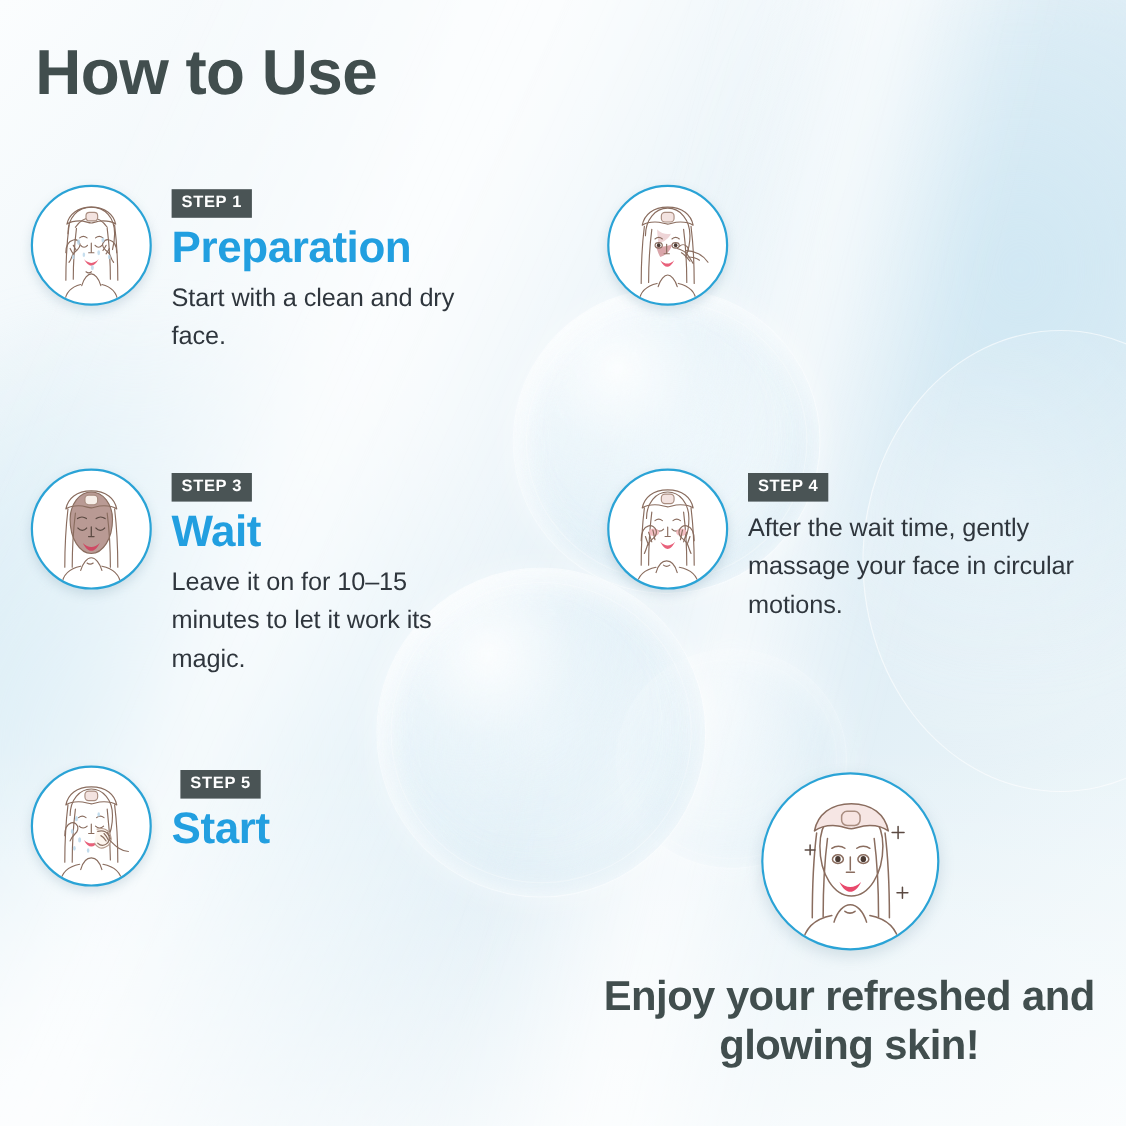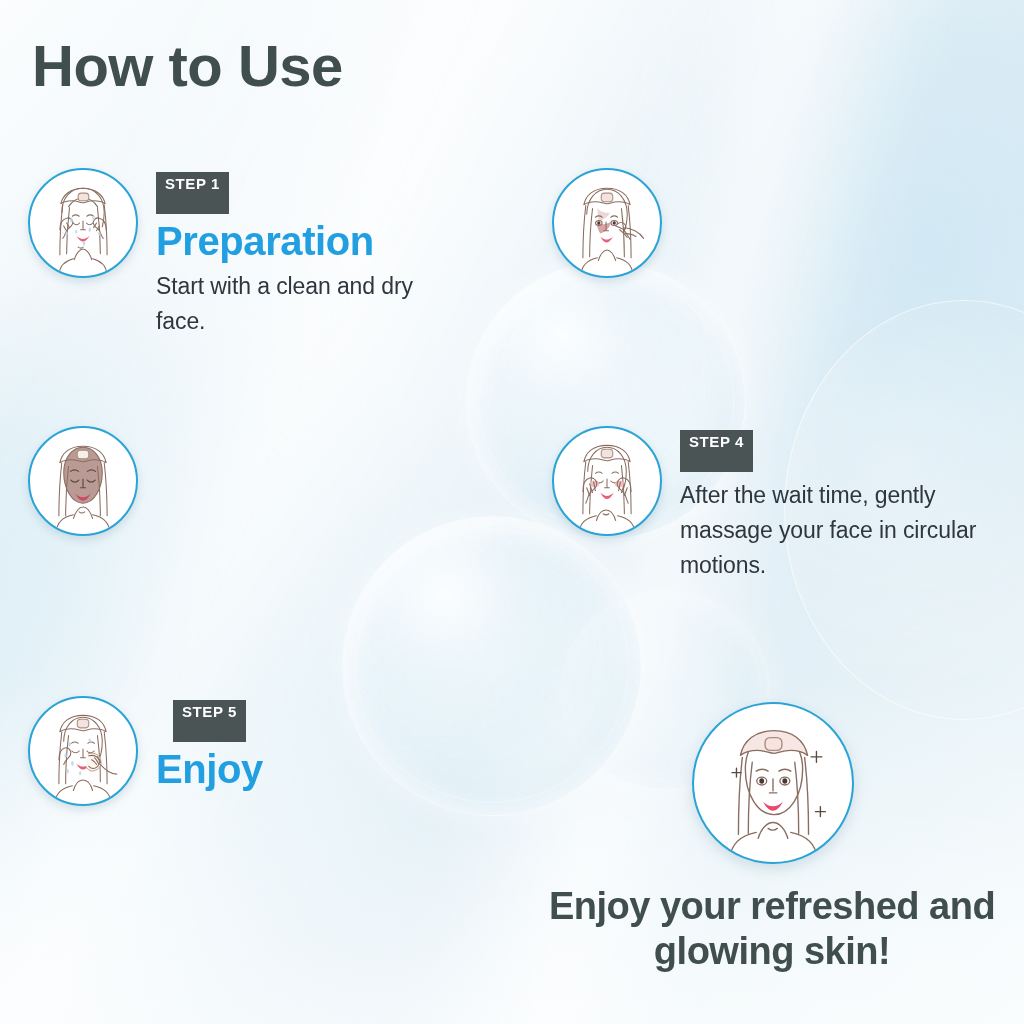--- a/index.html
+++ b/index.html
@@ -139,21 +139,21 @@
 
   .step-body { padding-top: 4px; }
 
   .step-badge {
     display: inline-block;
     background: #4a5455;
     color: #ffffff;
     font-size: 15px;
     font-weight: bold;
     letter-spacing: .6px;
-    padding: 4px 9px 23px;
+    padding: 4px 9px 7px;
     line-height: 1;
     margin-bottom: 6px;
   }
 
   .step-title {
     font-size: 40px;
     font-weight: bold;
     color: #229fe0;
     line-height: 1.08;
     letter-spacing: -0.4px;
@@ -305,20 +305,25 @@
           <path d="M55 53v8M52.4 62h5.2"></path>
         </g>
         <path d="M47 68c2.6 2.6 5.2 3.8 8 3.8s5.4-1.2 8-3.8c-2.6 5.2-5.3 7.4-8 7.4s-5.4-2.2-8-7.4z" fill="#cf4a64"></path>
         <g fill="none" stroke="#8a6d5f" stroke-width="1.1" stroke-linecap="round" stroke-linejoin="round">
           <path d="M45 94c2-7 6-12 10-12s8 5 10 12"></path>
           <path d="M27 108c1-10 8-16 18-18M83 108c-1-10-8-16-18-18"></path>
           <path d="M51 87c1.8 1.4 4 1.4 5.8 0"></path>
         </g>
       </svg>
     </div>
+    <div class="step-body">
+      <div class="step-badge">STEP 3</div>
+      <div class="step-title">Wait</div>
+      <div class="step-desc">Leave it on for 10–15 minutes to let it work its magic.</div>
+    </div>
   </div>
 
   <div class="step step-col-right step-row-2">
     <div class="avatar">
       <svg viewBox="0 0 110 110" aria-hidden="true">
         <g fill="none" stroke="#8a6d5f" stroke-width="1.1" stroke-linecap="round" stroke-linejoin="round">
           <path d="M35 45c0-15 9-25 20-25s20 10 20 25c0 7-1 13-3 18"></path>
           <path d="M31 35c2-10 10-17 24-17s22 7 24 17c-3-2-8-3-12-3-6 0-10 2-12 2-3 0-6-2-12-2-5 0-9 1-12 3z"></path>
           <rect x="49" y="22" width="12" height="9" rx="3.4" fill="#f3e3e0" stroke="#a98d80"></rect>
           <path d="M33 35c-2 16-3 38-3 54M40 39c-2 16-3 36-3 50M70 39c2 16 3 36 3 50M77 35c2 16 3 38 3 54"></path>
@@ -375,21 +380,21 @@
           <ellipse cx="37" cy="60" rx="1.3" ry="2.3"></ellipse>
           <ellipse cx="44" cy="68" rx="1.4" ry="2.5"></ellipse>
           <ellipse cx="39" cy="76" rx="1.3" ry="2.3"></ellipse>
           <ellipse cx="52" cy="78" rx="1.2" ry="2.1"></ellipse>
           <ellipse cx="62" cy="44" rx="1.2" ry="2.1"></ellipse>
         </g>
       </svg>
     </div>
     <div class="step-body">
       <div class="step-badge">STEP 5</div>
-      <div class="step-title">Enjoy</div>
+      <div class="step-title">Start</div>
     </div>
   </div>
 
   <div class="final-avatar">
     <svg viewBox="0 0 160 160" aria-hidden="true">
       <g fill="none" stroke="#8a6d5f" stroke-width="1.4" stroke-linecap="round" stroke-linejoin="round">
         <path d="M52 66c0-22 13-37 29-37s29 15 29 37c0 26-13 46-29 46S52 92 52 66z"></path>
         <path d="M47 52c3-15 15-25 34-25s31 10 34 25c-4-3-11-5-17-5-8 0-14 3-17 3-4 0-10-3-17-3-7 0-13 2-17 5z" fill="#f6e6e4"></path>
         <rect x="72" y="34" width="17" height="13" rx="5" fill="#f7e4e1" stroke="#a98d80"></rect>
         <path d="M49 54c-3 24-4 55-4 78M59 59c-3 23-4 52-4 72M102 59c3 23 4 52 4 72M112 54c3 24 4 55 4 78"></path>

